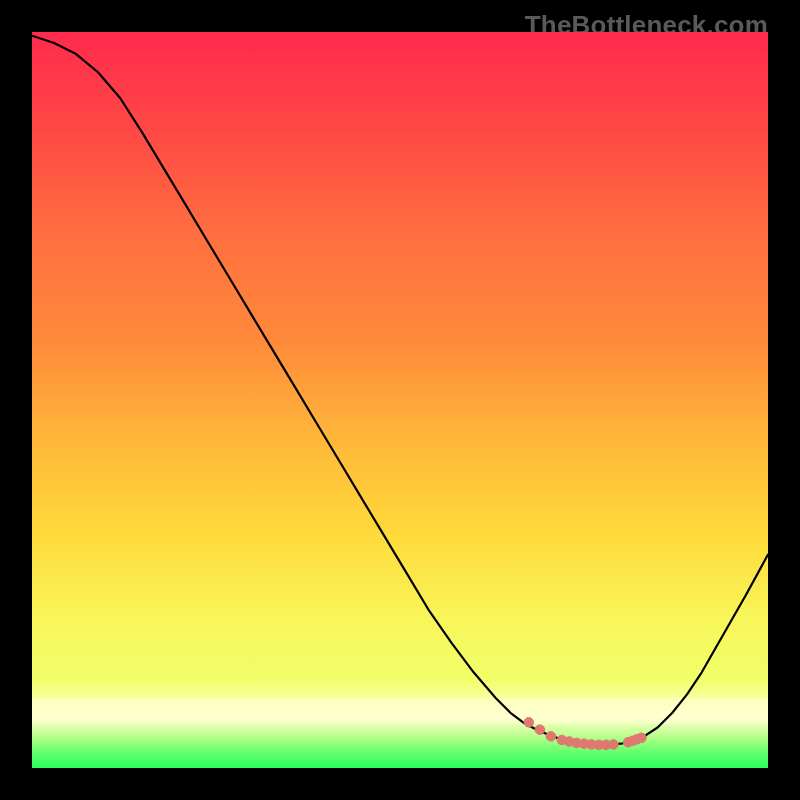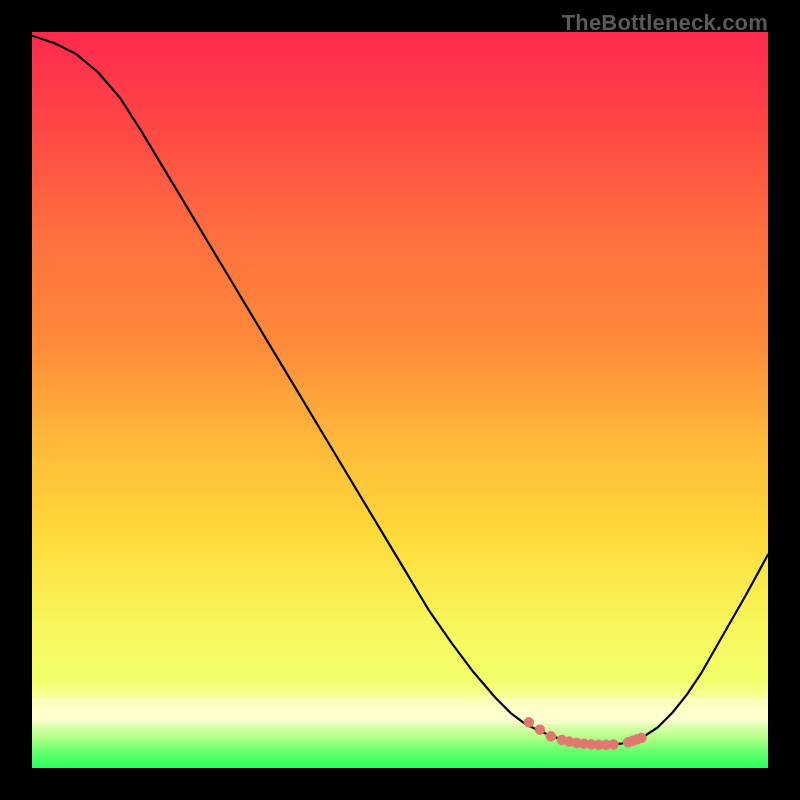--- a/index.html
+++ b/index.html
@@ -20,21 +20,21 @@
     left: 32px;
     top: 32px;
     width: 736px;
     height: 736px;
   }
   .watermark {
     position: absolute;
     top: 10px;
     right: 32px;
     font-family: Arial, Helvetica, sans-serif;
-    font-size: 22px;
+    font-size: 26px;
     font-weight: 600;
     color: #5a5a5a;
     letter-spacing: 0.2px;
   }
   svg {
     display: block;
   }
 </style>
 </head>
 <body>

